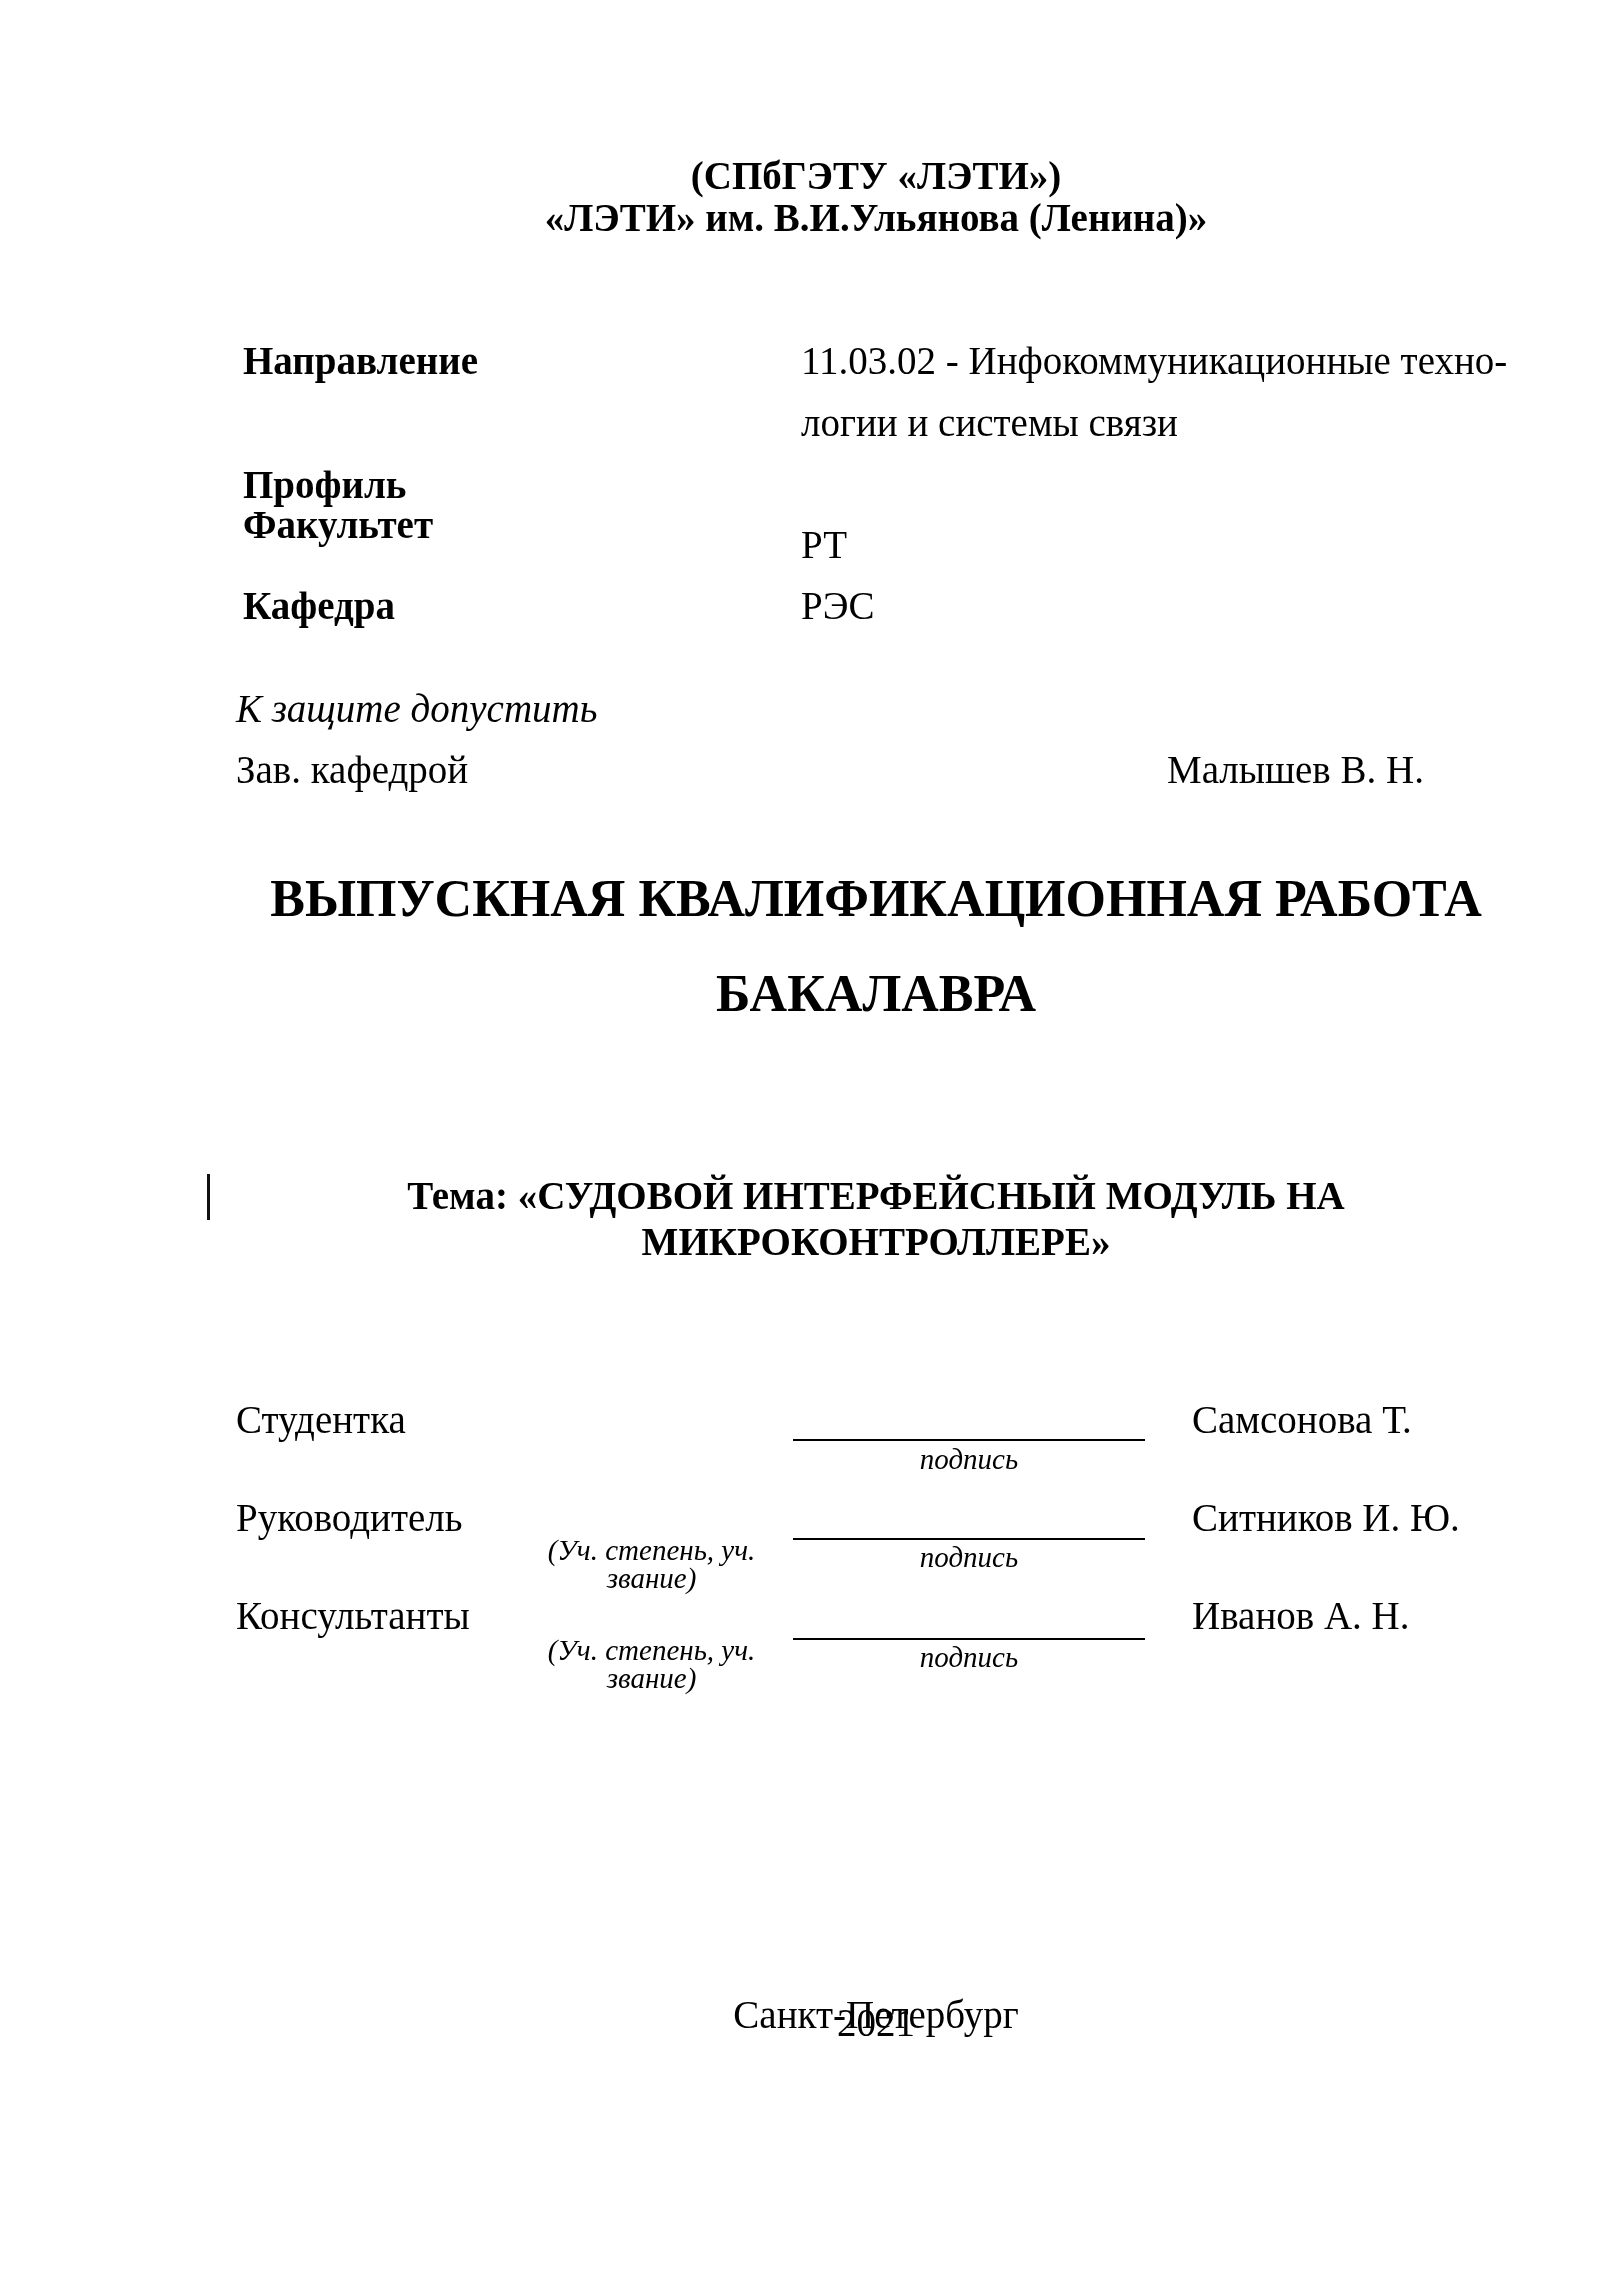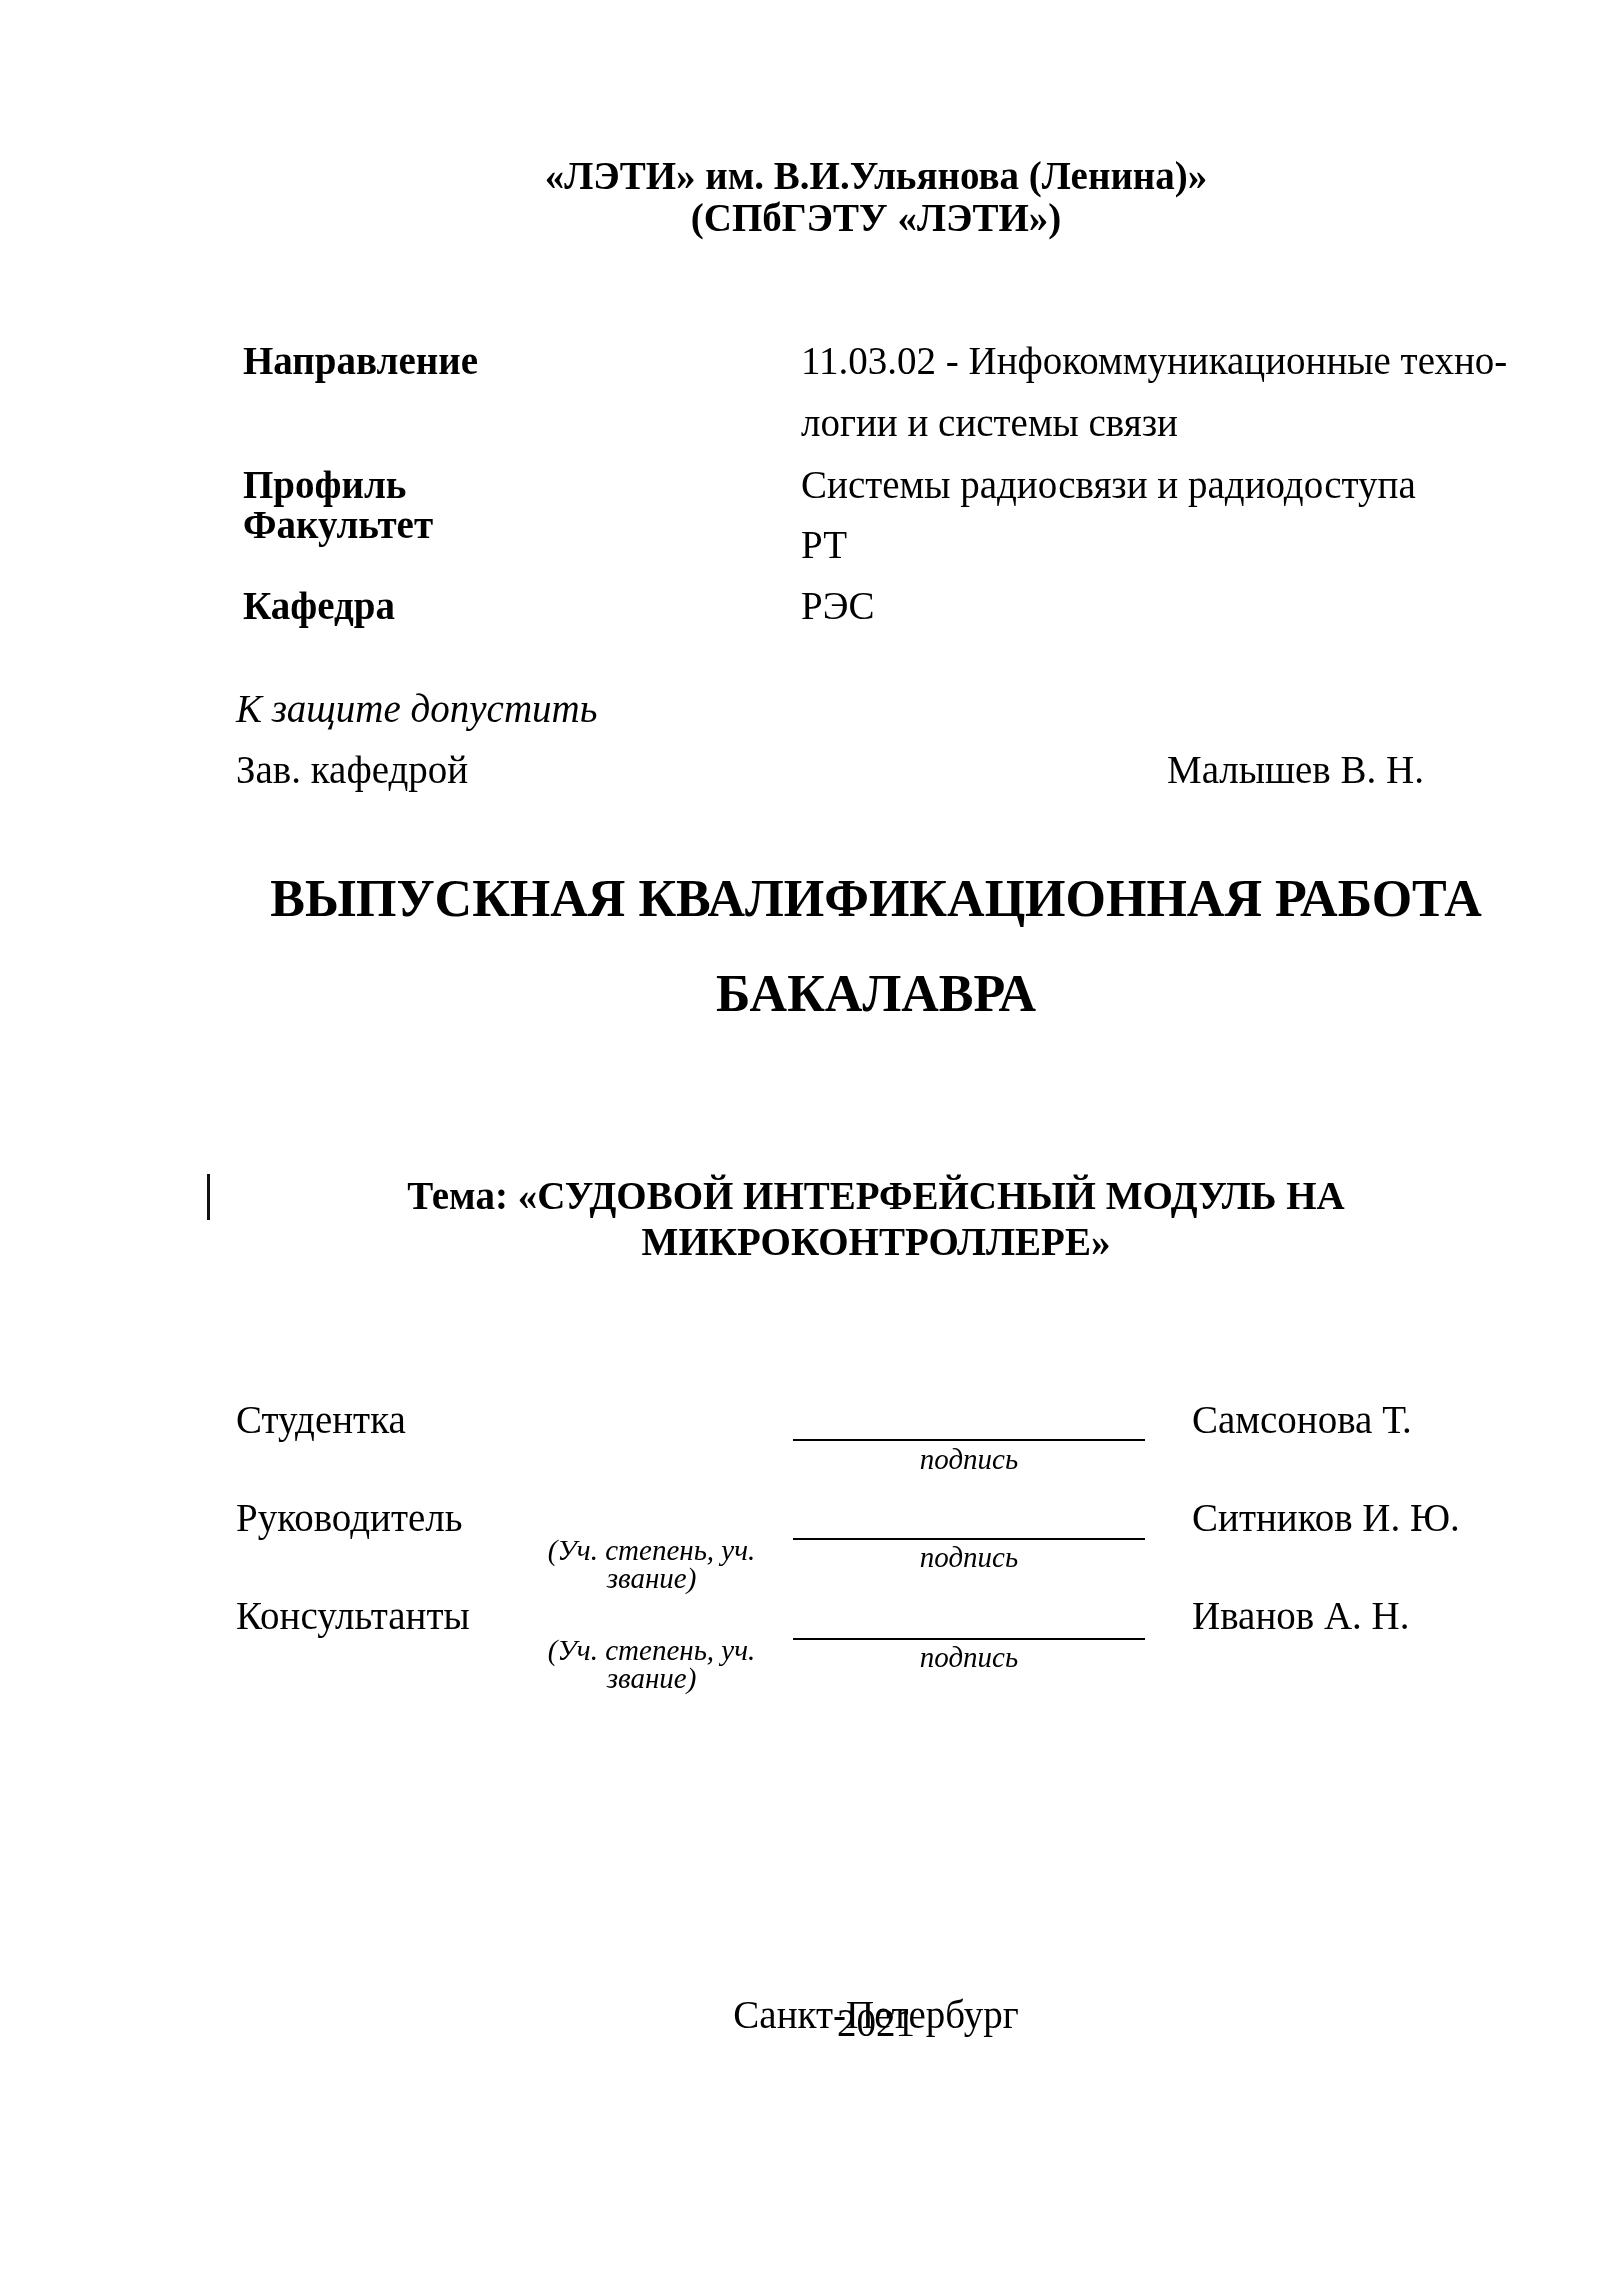--- a/index.html
+++ b/index.html
@@ -66,30 +66,29 @@
     background: #111111;
   }
   .footer-line { line-height: 46px; }
 </style>
 </head>
 <body>
 
 <div class="page">
 
   <div class="abs centered doc-header">
+    <div>(СПбГЭТУ «ЛЭТИ»)</div>
     <div>«ЛЭТИ» им. В.И.Ульянова (Ленина)»</div>
-    <div>(СПбГЭТУ «ЛЭТИ»)</div>
   </div>
 
   <div class="abs label-col bold" style="top:338px">Направление</div>
   <div class="abs value-col" style="top:338px">11.03.02 - Инфокоммуникационные техно-</div>
   <div class="abs value-col" style="top:400px">логии и системы связи</div>
 
   <div class="abs label-col bold" style="top:462px">Профиль</div>
-  <div class="abs value-col" style="top:462px">Системы радиосвязи и радиодоступа</div>
 
   <div class="abs label-col bold" style="top:502px">Факультет</div>
   <div class="abs value-col" style="top:522px">РТ</div>
 
   <div class="abs label-col bold" style="top:583px">Кафедра</div>
   <div class="abs value-col" style="top:583px">РЭС</div>
 
   <div class="abs label-col italic" style="top:686px">К защите допустить</div>
   <div class="abs label-col" style="top:747px">Зав. кафедрой</div>
   <div class="abs" style="top:747px;left:1167px">Малышев В. Н.</div>

